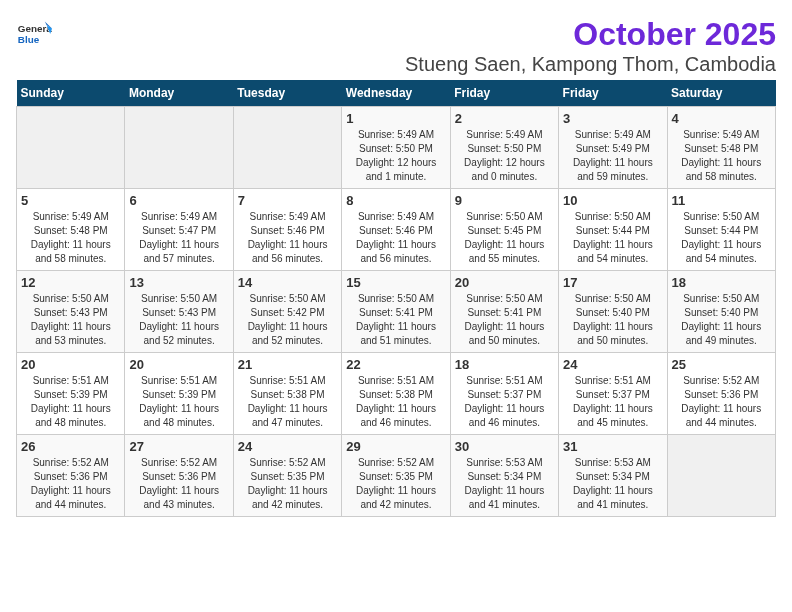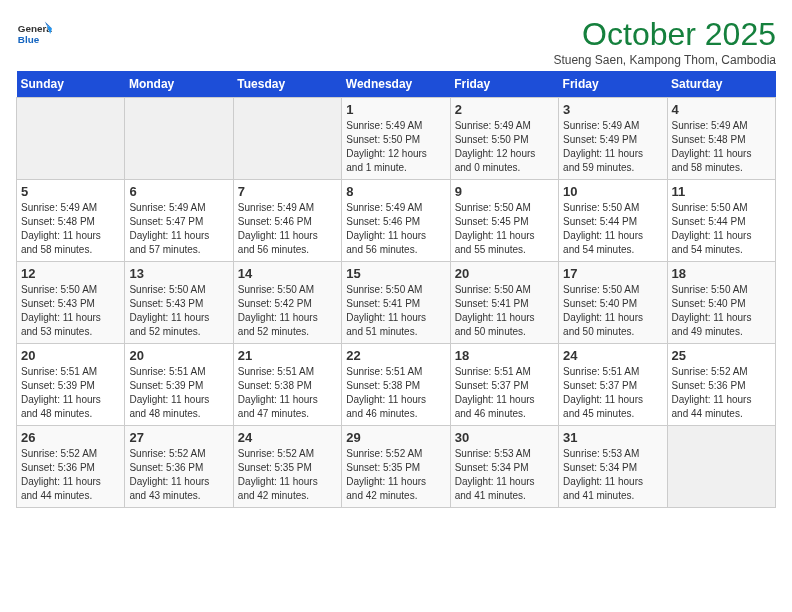--- a/index.html
+++ b/index.html
@@ -23,34 +23,34 @@
     }
     .logo-icon {
       width: 36px;
       height: 36px;
     }
     .title-area {
       text-align: right;
     }
     .month-title {
       font-size: 32px;
-      font-weight: normal;
-      color: #15803d;
+      font-weight: bold;
+      color: #6d28d9;
     }
     .location-title {
-      font-size: 12px;
+      font-size: 20px;
       color: #444;
     }
     table {
       width: 100%;
       border-collapse: collapse;
       font-size: 11px;
     }
     thead tr th {
-      background-color: #1d4ed8;
+      background-color: #0c4a6e;
       color: #fff;
       padding: 6px 4px;
       text-align: left;
       font-size: 12px;
       font-weight: bold;
     }
     tbody tr td {
       border: 1px solid #ccc;
       vertical-align: top;
       padding: 4px;
@@ -67,20 +67,21 @@
     .day-number {
       font-weight: bold;
       font-size: 13px;
       margin-bottom: 2px;
       display: block;
     }
     .day-info {
       font-size: 10px;
       line-height: 1.4;
       color: #333;
+      text-align: center;
     }
     .empty-cell {
       background: #f0f0f0 !important;
     }
   </style>
 </head>
 <body>
 
 <div class="header-area">
   <div class="logo">

